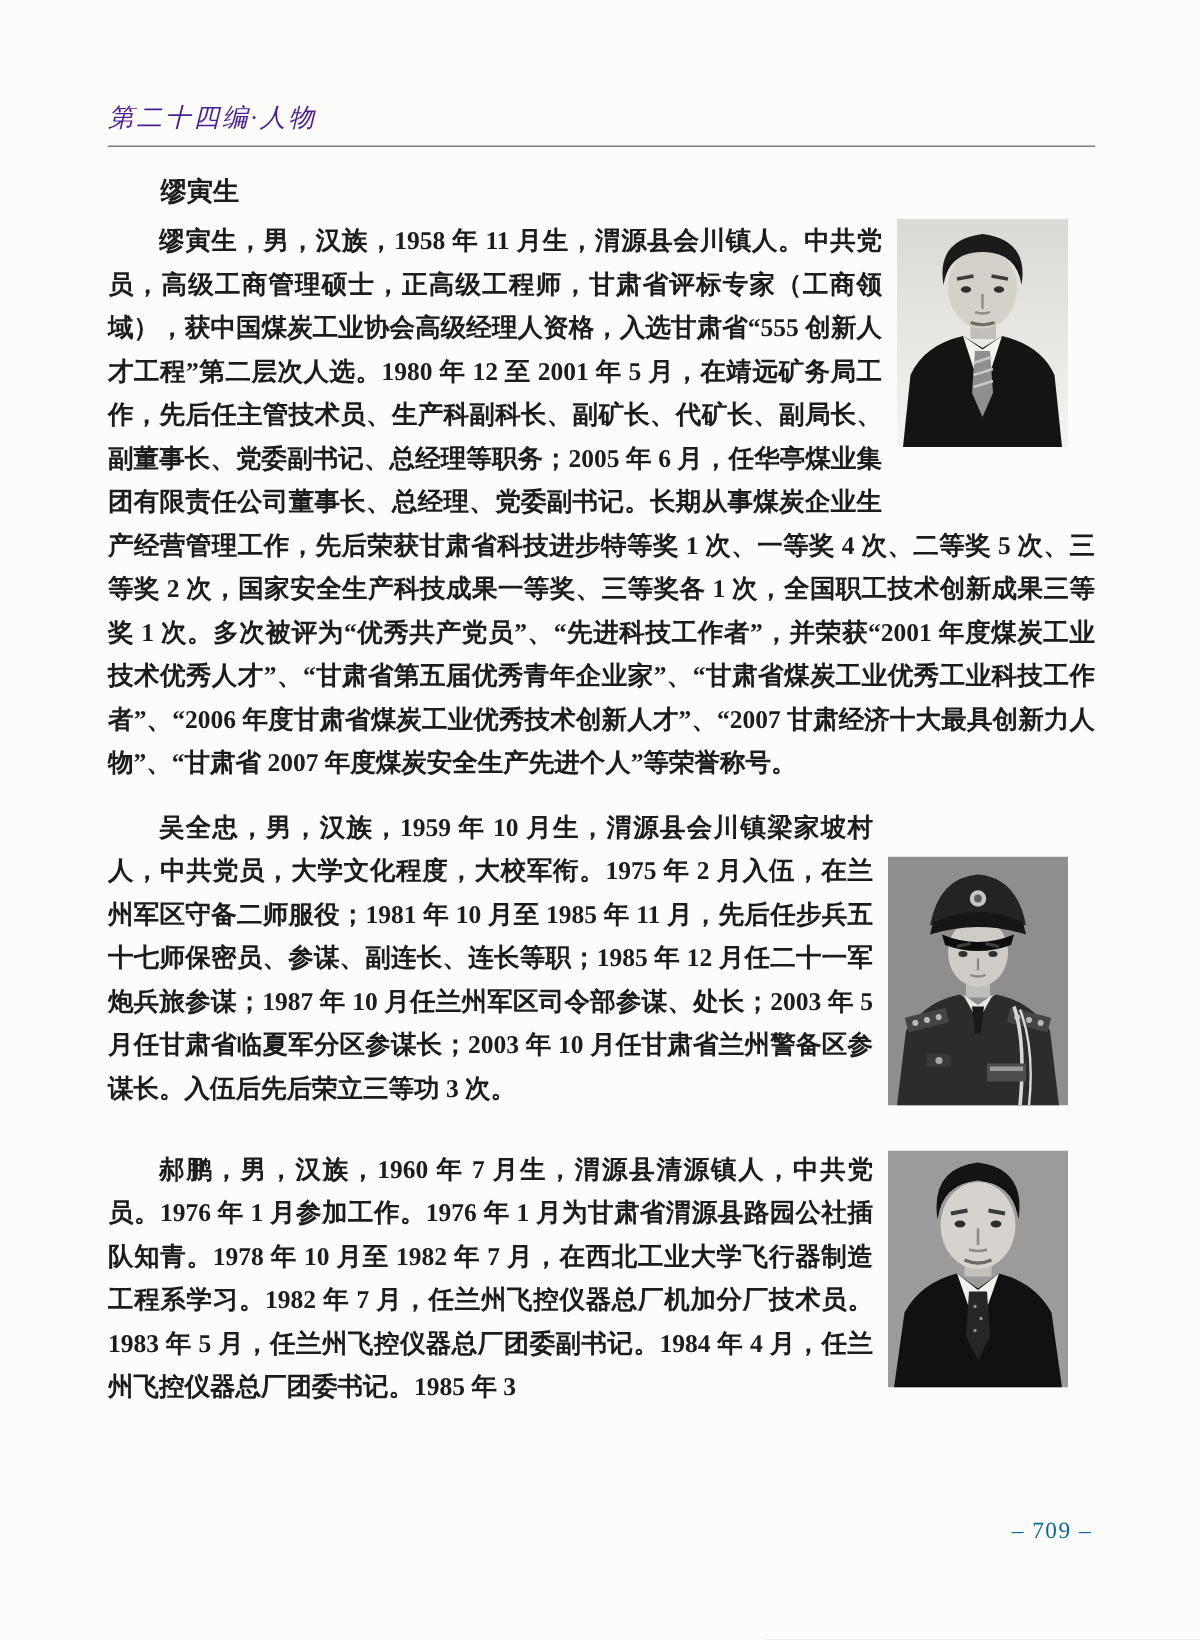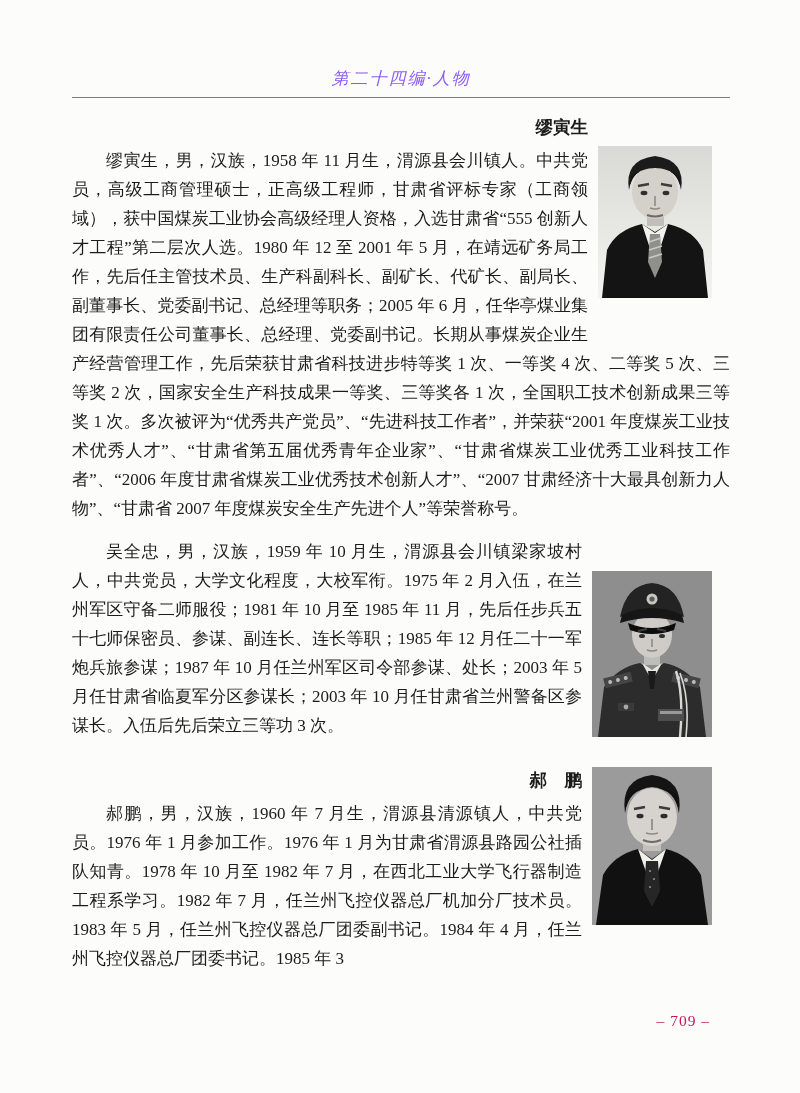--- a/index.html
+++ b/index.html
@@ -8,25 +8,25 @@
     width:800px;height:1093px;
     margin:0 auto;
     background:#fcfcfb;
     box-sizing:border-box;
     padding:68px 70px 0 72px;
     font-family:"Liberation Serif","DejaVu Serif",serif;
     color:#1c1c1c;
     overflow:hidden;
   }
   .page-header{
-    text-align:center;
+    text-align:left;
     font-style:italic;
     font-size:17px;
     letter-spacing:2px;
-    color:#8b5cf6;
+    color:#4c1d95;
     line-height:22px;
   }
   .header-rule{
     border:none;
     border-top:1px solid #7d7d7d;
     margin:7px 0 0 0;
   }
   .intro{
     margin:13px 0 0 0;
     font-size:17px;
@@ -35,46 +35,46 @@
   }
   .entry{ margin-top:14px; }
   .entry::after{content:"";display:block;clear:both;}
   .entry-name{
     margin:0;
     padding-left:2em;
     font-size:17.5px;
     font-weight:bold;
     line-height:30px;
     margin-bottom:4px;
-    text-align:right;
   }
   .entry-bio{
     margin:0;
     font-size:17px;
     line-height:29px;
     text-align:justify;
     text-indent:2em;
+    font-weight:bold;
   }
   .photo{
     float:right;
     margin:0 18px 26px 10px;
     padding:0;
     line-height:0;
   }
   .photo-1{margin-top:34px;}
   .photo-2{margin-top:34px;margin-bottom:14px;}
   .photo-3{margin-top:2px;margin-bottom:30px;}
   .photo svg{display:block;}
   .page-number{
     position:absolute;
     top:1012px;
-    right:90px;
+    right:72px;
     font-size:15.5px;
     letter-spacing:1px;
-    color:#be185d;
+    color:#0369a1;
   }
 </style>
 </head>
 <body>
 
 <div class="page">
 
   <div class="page-header">第二十四编·人物</div>
   <hr class="header-rule">
 
@@ -163,19 +163,18 @@
         <path d="M60,52 L60,63 M54,66 Q60,68 66,66" stroke="#8d8983" stroke-width="1.7" fill="none"></path>
         <path d="M51,73 Q60,77 69,73" stroke="#6d6964" stroke-width="2.2" fill="none"></path>
         <path d="M4,158 L11,108 Q22,88 46,82 L60,92 L74,82 Q98,88 109,108 L116,158 Z" fill="#111111"></path>
         <path d="M46,82 L60,122 L74,82 L60,93 Z" fill="#f0f0ed"></path>
         <path d="M54,94 L66,94 L68,124 L60,140 L52,124 Z" fill="#262626"></path>
         <circle cx="58" cy="104" r="1.1" fill="#8f8f8f"></circle>
         <circle cx="62" cy="112" r="1.1" fill="#8f8f8f"></circle>
         <circle cx="58" cy="120" r="1.1" fill="#8f8f8f"></circle>
       </svg>
     </figure>
-    <h3 class="entry-name">郝　鹏</h3>
     <p class="entry-bio">郝鹏，男，汉族，1960 年 7 月生，渭源县清源镇人，中共党员。1976 年 1 月参加工作。1976 年 1 月为甘肃省渭源县路园公社插队知青。1978 年 10 月至 1982 年 7 月，在西北工业大学飞行器制造工程系学习。1982 年 7 月，任兰州飞控仪器总厂机加分厂技术员。1983 年 5 月，任兰州飞控仪器总厂团委副书记。1984 年 4 月，任兰州飞控仪器总厂团委书记。1985 年 3</p>
   </section>
 
   <div class="page-number">– 709 –</div>
 
 </div>
 
 </body></html>

